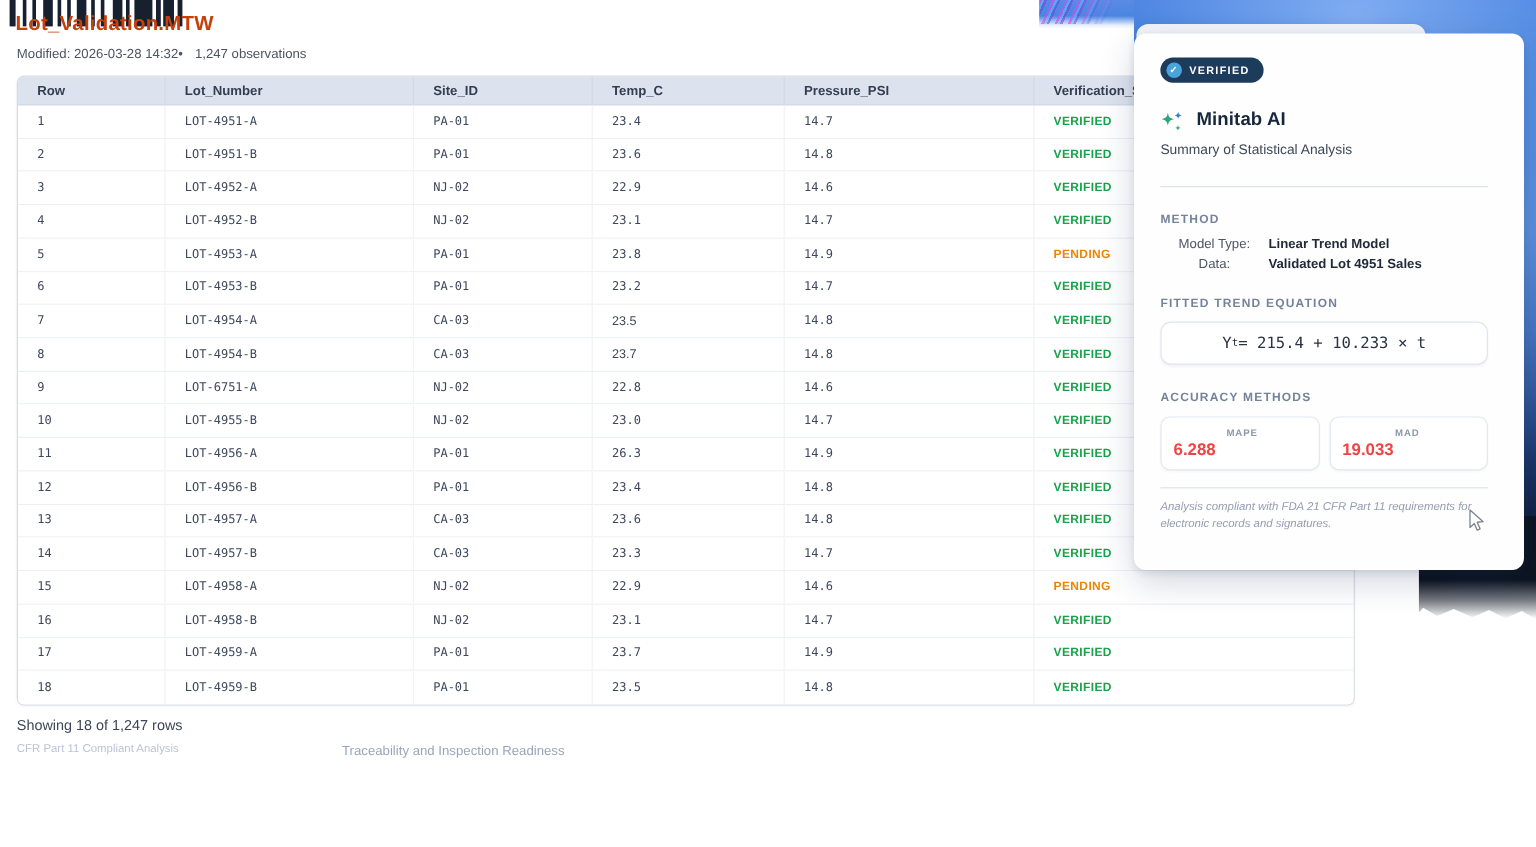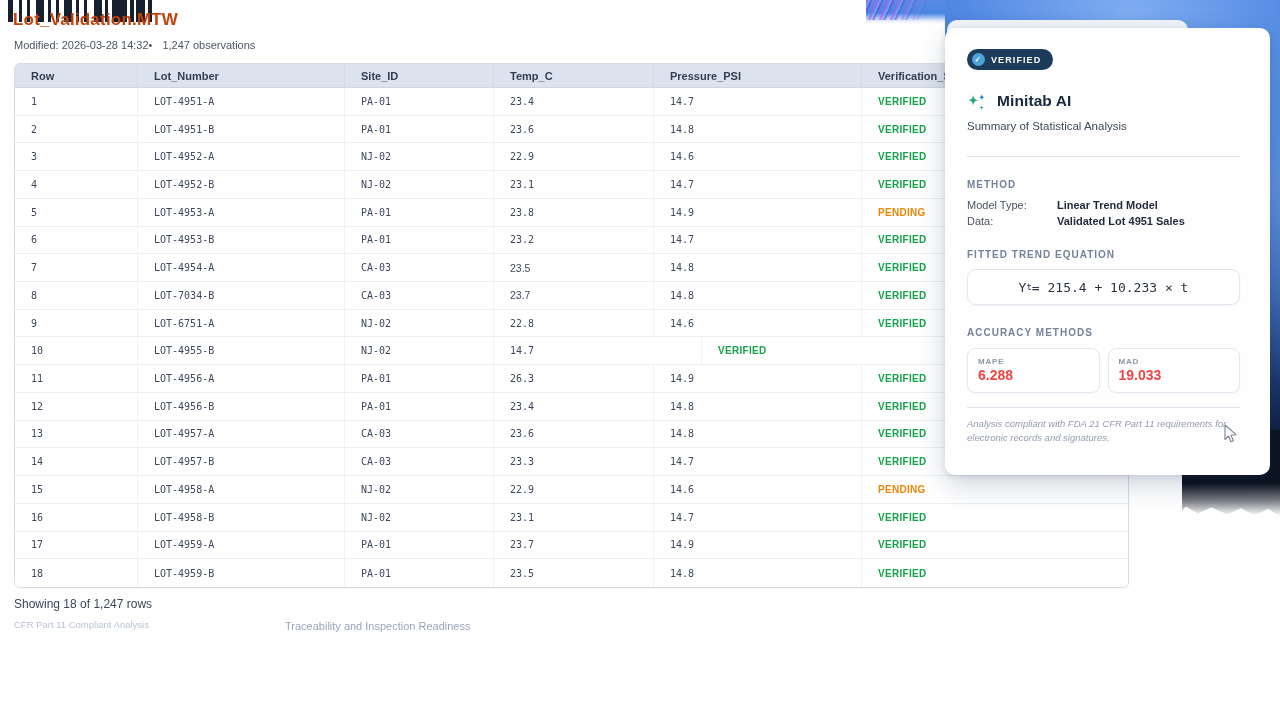--- a/index.html
+++ b/index.html
@@ -99,35 +99,35 @@
     color:#fff; font-size:8px; line-height:13px; text-align:center; font-weight:700;
   }
   .title-row { margin-top:22px; display:flex; gap:9px; }
   .card-title { font-size:15.5px; font-weight:700; color:#16283c; letter-spacing:.1px; }
   .card-sub { margin-top:7px; font-size:11.5px; color:#3d4859; }
   .divider { margin-top:24px; border-top:1px solid #dde3ec; }
   .divider.tight { margin-top:14px; }
   .sec-heading { margin-top:22px; font-size:10px; font-weight:700; letter-spacing:1px; color:#74839b; }
   .kv { display:flex; margin-top:9px; font-size:11px; }
   .kv + .kv { margin-top:4px; }
-  .kv .k { width:90px; color:#4b5563; }
+  .kv .k { width:90px; color:#4b5563;text-align:center; }
   .kv .v { font-weight:700; color:#1f2937; }
   .eq-box {
     margin-top:9px; height:36px; border:1px solid #e0e6ef; border-radius:9px; background:#fff;
     display:flex; align-items:center; justify-content:center;
     font-family:"DejaVu Sans Mono", monospace; font-size:13px; color:#2a3342;
     box-shadow:0 1px 2px rgba(20,40,80,.05);
   }
   .eq-box sub { font-size:9px; }
   .metrics { display:grid; grid-template-columns:1fr 1fr; gap:8px; margin-top:10px; }
   .metric {
     border:1px solid #e2e7f0; border-radius:8px; padding:8px 10px 9px; background:#fff;
     box-shadow:0 1px 2px rgba(20,40,80,.04);
   }
-  .metric .lbl { font-size:8px; font-weight:700; letter-spacing:.8px; color:#8d97ab; }
+  .metric .lbl { font-size:8px; font-weight:700; letter-spacing:.8px; color:#8d97ab;margin-left:44px; }
   .metric .val { margin-top:1px; font-size:14px; font-weight:700; color:#ef4444; }
   .note { margin-top:9px; font-size:9.5px; font-style:italic; color:#949db0; line-height:1.5; }
 
   .cursor { position:absolute; left:1224px; top:424px; z-index:6; }
 </style>
 </head>
 <body>
 
 <div class="tex-strip"></div>
 <div class="tex-main"></div>
@@ -223,40 +223,41 @@
     <div class="td c0">7</div>
     <div class="td c1">LOT-4954-A</div>
     <div class="td c2">CA-03</div>
     <div class="td c3 alt-font">23.5</div>
     <div class="td c4">14.8</div>
     <div class="td c5 status status-VERIFIED">VERIFIED</div>
   </div>
 
   <div class="tr">
     <div class="td c0">8</div>
-    <div class="td c1">LOT-7034-B</div>
+    <div class="td c1">LOT-4954-B</div>
     <div class="td c2">CA-03</div>
     <div class="td c3 alt-font">23.7</div>
     <div class="td c4">14.8</div>
     <div class="td c5 status status-VERIFIED">VERIFIED</div>
   </div>
 
   <div class="tr">
     <div class="td c0">9</div>
     <div class="td c1">LOT-6751-A</div>
     <div class="td c2">NJ-02</div>
     <div class="td c3">22.8</div>
     <div class="td c4">14.6</div>
     <div class="td c5 status status-VERIFIED">VERIFIED</div>
   </div>
 
   <div class="tr">
     <div class="td c0">10</div>
     <div class="td c1">LOT-4955-B</div>
     <div class="td c2">NJ-02</div>
+    <div class="td c3">23.0</div>
     <div class="td c4">14.7</div>
     <div class="td c5 status status-VERIFIED">VERIFIED</div>
   </div>
 
   <div class="tr">
     <div class="td c0">11</div>
     <div class="td c1">LOT-4956-A</div>
     <div class="td c2">PA-01</div>
     <div class="td c3">26.3</div>
     <div class="td c4">14.9</div>

